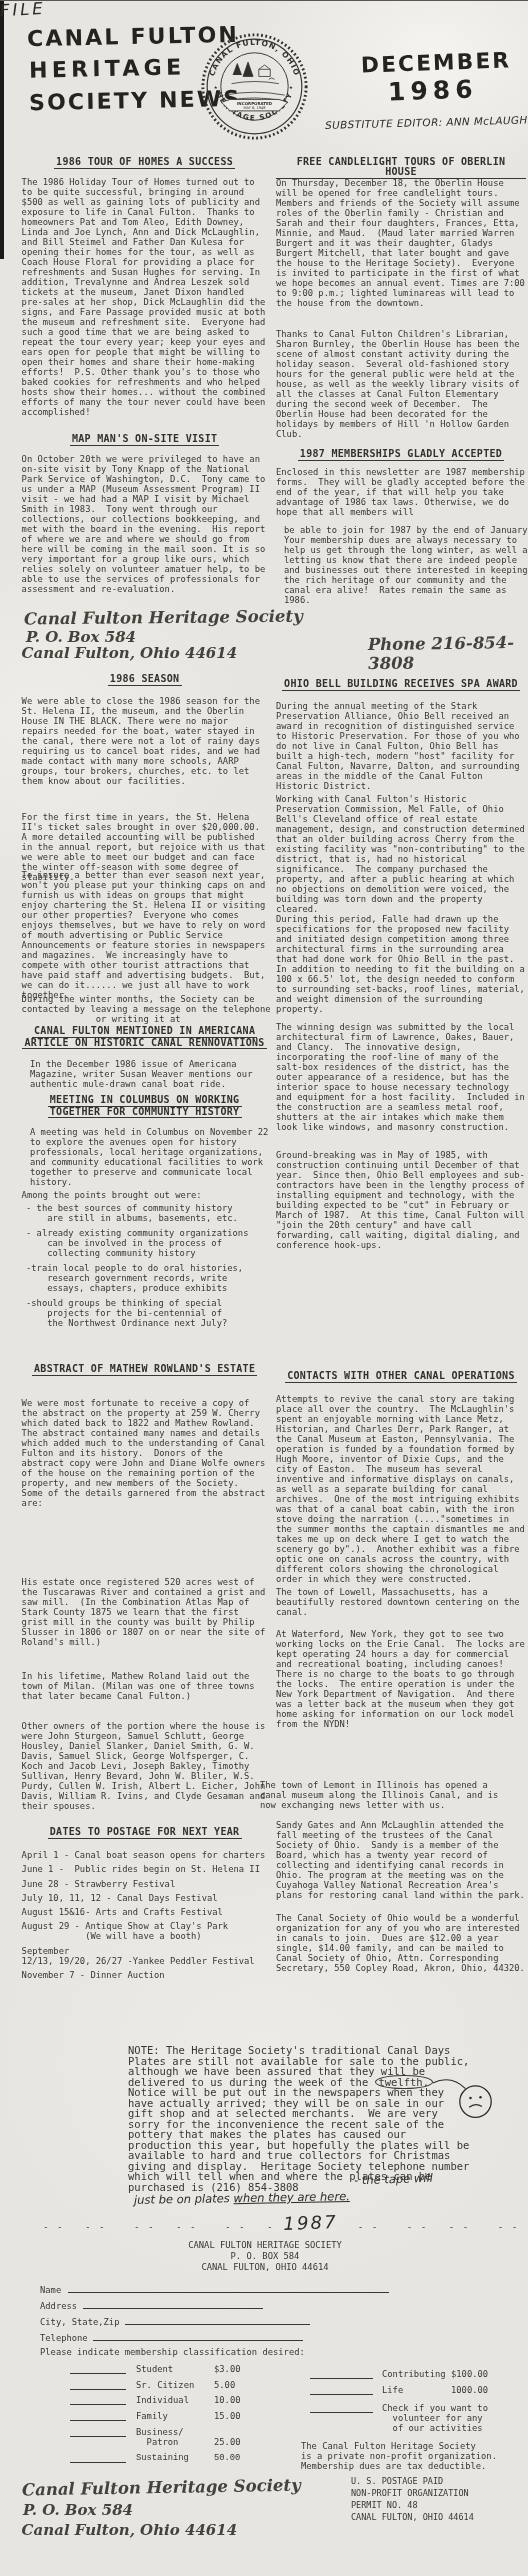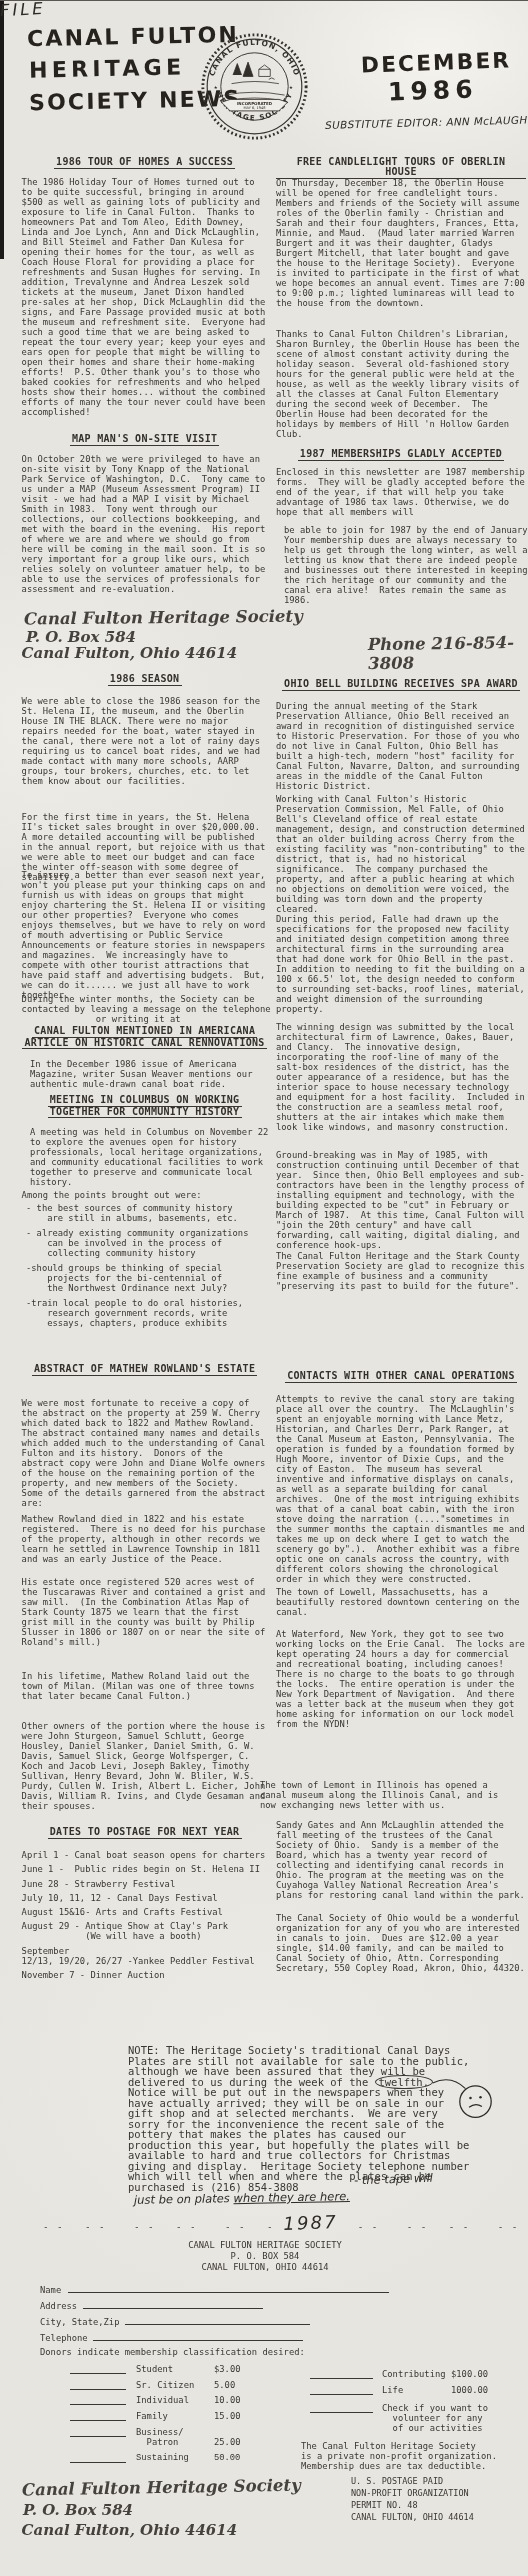--- a/index.html
+++ b/index.html
@@ -121,33 +121,32 @@
     <span class="hd">TOGETHER FOR COMMUNITY HISTORY</span>
   </div>
   <div class="para tw" style="left:30px;top:1127px;width:246px;">A meeting was held in Columbus on November 22 to explore the avenues open for history professionals, local heritage organizations, and community educational facilities to work together to preserve and communicate local history.</div>
   <div class="para tw" style="left:21.6px;top:1190px;width:246px;">Among the points brought out were:</div>
   <div class="tw" style="position:absolute;left:26px;top:1203px;width:242px;">
     <div class="bullet">- the best sources of community history
     are still in albums, basements, etc.</div>
     <div class="bullet">- already existing community organizations
     can be involved in the process of
     collecting community history</div>
+    <div class="bullet">-train local people to do oral histories,
+    research government records, write
+    essays, chapters, produce exhibits</div>
     <div class="bullet">-should groups be thinking of special
     projects for the bi-centennial of
     the Northwest Ordinance next July?</div>
-    <div class="bullet">-train local people to do oral histories,
-    research government records, write
-    essays, chapters, produce exhibits</div>
   </div>
 
   <div class="hdwrap tw" style="left:21.6px;top:1364px;width:246px;">
     <span class="hd">ABSTRACT OF MATHEW ROWLAND'S ESTATE</span>
   </div>
   <div class="para tw" style="left:21.6px;top:1398px;width:246px;">We were most fortunate to receive a copy of the abstract on the property at 259 W. Cherry which dated back to 1822 and Mathew Rowland. The abstract contained many names and details which added much to the understanding of Canal Fulton and its history.  Donors of the abstract copy were John and Diane Wolfe owners of the house on the remaining portion of the property, and new members of the Society.  Some of the details garnered from the abstract are:</div>
-  <div class="para tw" style="left:21.6px;top:1514px;width:246px;">Mathew Rowland died in 1822 and his estate registered.  There is no deed for his purchase of the property, although in other records we learn he settled in Lawrence Township in 1811 and was an early Justice of the Peace.</div>
   <div class="para tw" style="left:21.6px;top:1577px;width:246px;">His estate once registered 520 acres west of the Tuscarawas River and contained a grist and saw mill.  (In the Combination Atlas Map of Stark County 1875 we learn that the first grist mill in the county was built by Philip Slusser in 1806 or 1807 on or near the site of Roland's mill.)</div>
   <div class="para tw" style="left:21.6px;top:1671px;width:246px;">In his lifetime, Mathew Roland laid out the town of Milan. (Milan was one of three towns that later became Canal Fulton.)</div>
   <div class="para tw" style="left:21.6px;top:1721px;width:246px;">Other owners of the portion where the house is were John Sturgeon, Samuel Schlutt, George Housley, Daniel Slanker, Daniel Smith, G. W. Davis, Samuel Slick, George Wolfsperger, C. Koch and Jacob Levi, Joseph Bakley, Timothy Sullivan, Henry Bevard, John W. Bliler, W.S. Purdy, Cullen W. Irish, Albert L. Eicher, John Davis, William R. Ivins, and Clyde Gesaman and their spouses.</div>
 
   <div class="hdwrap tw" style="left:21.6px;top:1827px;width:246px;">
     <span class="hd">DATES TO POSTAGE FOR NEXT YEAR</span>
   </div>
   <div class="tw" style="position:absolute;left:21.6px;top:1850px;width:252px;">
     <div class="dateline">April 1 - Canal boat season opens for charters</div>
     <div class="dateline">June 1 -  Public rides begin on St. Helena II</div>
@@ -176,21 +175,20 @@
   <div class="script" style="position:absolute;left:368px;top:634px;font-size:16.5px;transform:rotate(-.8deg);">Phone 216-854-3808</div>
 
   <div class="hdwrap tw" style="left:276px;top:679px;width:250px;">
     <span class="hd">OHIO BELL BUILDING RECEIVES SPA AWARD</span>
   </div>
   <div class="para tw" style="left:276px;top:701px;width:250px;">During the annual meeting of the Stark Preservation Alliance, Ohio Bell received an award in recognition of distinguished service to Historic Preservation. For those of you who do not live in Canal Fulton, Ohio Bell has built a high-tech, modern "host" facility for Canal Fulton, Navarre, Dalton, and surrounding areas in the middle of the Canal Fulton Historic District.</div>
   <div class="para tw" style="left:276px;top:794px;width:250px;">Working with Canal Fulton's Historic Preservation Commission, Mel Falle, of Ohio Bell's Cleveland office of real estate management, design, and construction determined that an older building across Cherry from the existing facility was "non-contributing" to the district, that is, had no historical significance.  The company purchased the property, and after a public hearing at which no objections on demolition were voiced, the building was torn down and the property cleared.</div>
   <div class="para tw" style="left:276px;top:914px;width:250px;">During this period, Falle had drawn up the specifications for the proposed new facility and initiated design competition among three architectural firms in the surrounding area that had done work for Ohio Bell in the past.  In addition to needing to fit the building on a 100 x 66.5' lot, the design needed to conform to surrounding set-backs, roof lines, material, and weight dimension of the surrounding property.</div>
   <div class="para tw" style="left:276px;top:1022px;width:250px;">The winning design was submitted by the local architectural firm of Lawrence, Oakes, Bauer, and Clancy.  The innovative design, incorporating the roof-line of many of the salt-box residences of the district, has the outer appearance of a residence, but has the interior space to house necessary technology and equipment for a host facility.  Included in the construction are a seamless metal roof, shutters at the air intakes which make them look like windows, and masonry construction.</div>
   <div class="para tw" style="left:276px;top:1150px;width:250px;">Ground-breaking was in May of 1985, with construction continuing until December of that year.  Since then, Ohio Bell employees and sub-contractors have been in the lengthy process of installing equipment and technology, with the building expected to be "cut" in February or March of 1987.  At this time, Canal Fulton will "join the 20th century" and have call forwarding, call waiting, digital dialing, and conference hook-ups.</div>
-  <div class="para tw" style="left:276px;top:1251px;width:250px;">The Canal Fulton Heritage and the Stark County Preservation Society are glad to recognize this fine example of business and a community "preserving its past to build for the future".</div>
 
   <div class="hdwrap tw" style="left:276px;top:1371px;width:250px;">
     <span class="hd">CONTACTS WITH OTHER CANAL OPERATIONS</span>
   </div>
   <div class="para tw" style="left:276px;top:1394px;width:250px;">Attempts to revive the canal story are taking place all over the country.  The McLaughlin's spent an enjoyable morning with Lance Metz, Historian, and Charles Derr, Park Ranger, at the Canal Museum at Easton, Pennsylvania. The operation is funded by a foundation formed by Hugh Moore, inventor of Dixie Cups, and the city of Easton.  The museum has several inventive and informative displays on canals, as well as a separate building for canal archives.  One of the most intriguing exhibits was that of a canal boat cabin, with the iron stove doing the narration (...."sometimes in the summer months the captain dismantles me and takes me up on deck where I get to watch the scenery go by".).  Another exhibit was a fibre optic one on canals across the country, with different colors showing the chronological order in which they were constructed.</div>
   <div class="para tw" style="left:276px;top:1587px;width:250px;">The town of Lowell, Massachusetts, has a beautifully restored downtown centering on the canal.</div>
   <div class="para tw" style="left:276px;top:1629px;width:250px;">At Waterford, New York, they got to see two working locks on the Erie Canal.  The locks are kept operating 24 hours a day for commercial and recreational boating, including canoes!  There is no charge to the boats to go through the locks.  The entire operation is under the New York Department of Navigation.  And there was a letter back at the museum when they got home asking for information on our lock model from the NYDN!</div>
   <div class="para tw" style="left:260px;top:1780px;width:250px;">The town of Lemont in Illinois has opened a canal museum along the Illinois Canal, and is now exchanging news letter with us.</div>
   <div class="para tw" style="left:276px;top:1820px;width:250px;">Sandy Gates and Ann McLaughlin attended the fall meeting of the trustees of the Canal Society of Ohio.  Sandy is a member of the Board, which has a twenty year record of collecting and identifying canal records in Ohio. The program at the meeting was on the Cuyahoga Valley National Recreation Area's plans for restoring canal land within the park.</div>
   <div class="para tw" style="left:276px;top:1913px;width:250px;">The Canal Society of Ohio would be a wonderful organization for any of you who are interested in canals to join.  Dues are $12.00 a year single, $14.00 family, and can be mailed to Canal Society of Ohio, Attn. Corresponding Secretary, 550 Copley Road, Akron, Ohio, 44320.</div>
@@ -214,21 +212,21 @@
   <div class="tw" style="position:absolute;left:157px;top:2240px;width:216px;text-align:center;line-height:10.8px;">
     <div>CANAL FULTON HERITAGE SOCIETY</div>
     <div>P. O. BOX 584</div>
     <div>CANAL FULTON, OHIO 44614</div>
   </div>
 
   <div class="fieldrow tw" style="left:40px;top:2284px;"><span>Name</span><span class="blankline" style="width:321px;margin-left:7.2px;"></span></div>
   <div class="fieldrow tw" style="left:40px;top:2300px;"><span>Address</span><span class="blankline" style="width:180px;margin-left:5.8px;"></span></div>
   <div class="fieldrow tw" style="left:40px;top:2316px;"><span>City, State,Zip</span><span class="blankline" style="width:185px;margin-left:5.8px;"></span></div>
   <div class="fieldrow tw" style="left:40px;top:2332px;"><span>Telephone</span><span class="blankline" style="width:210px;margin-left:5.8px;"></span></div>
-  <div class="fieldrow tw" style="left:40px;top:2347px;">Donors indicate membership classification desired:</div>
+  <div class="fieldrow tw" style="left:40px;top:2347px;">Please indicate membership classification desired:</div>
 
   <div class="formrow tw" style="left:70px;top:2365px;width:201px;"><span class="blankline" style="width:56px;"></span><span class="lbl" style="left:66px;">Student</span><span class="amt" style="left:144px;">$3.00</span></div>
   <div class="formrow tw" style="left:70px;top:2381px;width:201px;"><span class="blankline" style="width:56px;"></span><span class="lbl" style="left:66px;">Sr. Citizen</span><span class="amt" style="left:144px;">5.00</span></div>
   <div class="formrow tw" style="left:70px;top:2396px;width:201px;"><span class="blankline" style="width:56px;"></span><span class="lbl" style="left:66px;">Individual</span><span class="amt" style="left:144px;">10.00</span></div>
   <div class="formrow tw" style="left:70px;top:2412px;width:201px;"><span class="blankline" style="width:56px;"></span><span class="lbl" style="left:66px;">Family</span><span class="amt" style="left:144px;">15.00</span></div>
   <div class="formrow tw" style="left:70px;top:2428px;width:201px;"><span class="blankline" style="width:56px;"></span><span class="lbl" style="left:66px;">Business/</span><span class="lbl2" style="left:66px;">  Patron</span><span class="amt" style="left:144px;top:8.6px;">25.00</span></div>
   <div class="formrow tw" style="left:70px;top:2454px;width:201px;font-family:Liberation Mono, monospace;"><span class="blankline" style="width:56px;"></span><span class="lbl" style="left:66px;">Sustaining</span><span class="amt" style="left:144px;">50.00</span></div>
 
   <div class="formrow tw" style="left:310px;top:2370px;width:208px;"><span class="blankline" style="width:63px;"></span><span class="lbl" style="left:72px;">Contributing</span><span class="amt" style="left:141px;">$100.00</span></div>
   <div class="formrow tw" style="left:310px;top:2386px;width:208px;"><span class="blankline" style="width:63px;"></span><span class="lbl" style="left:72px;">Life</span><span class="amt" style="left:141px;">1000.00</span></div>

